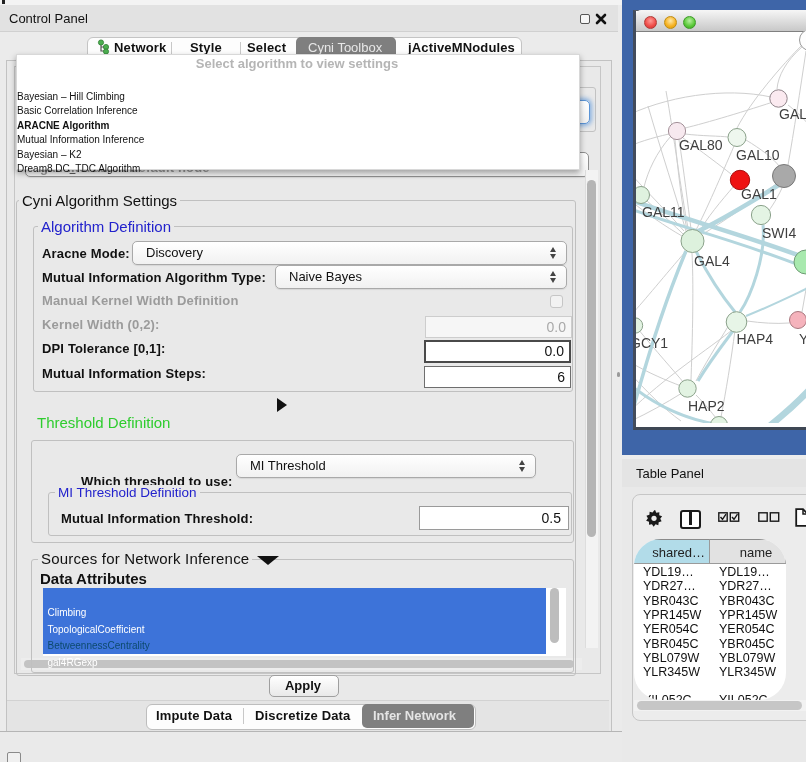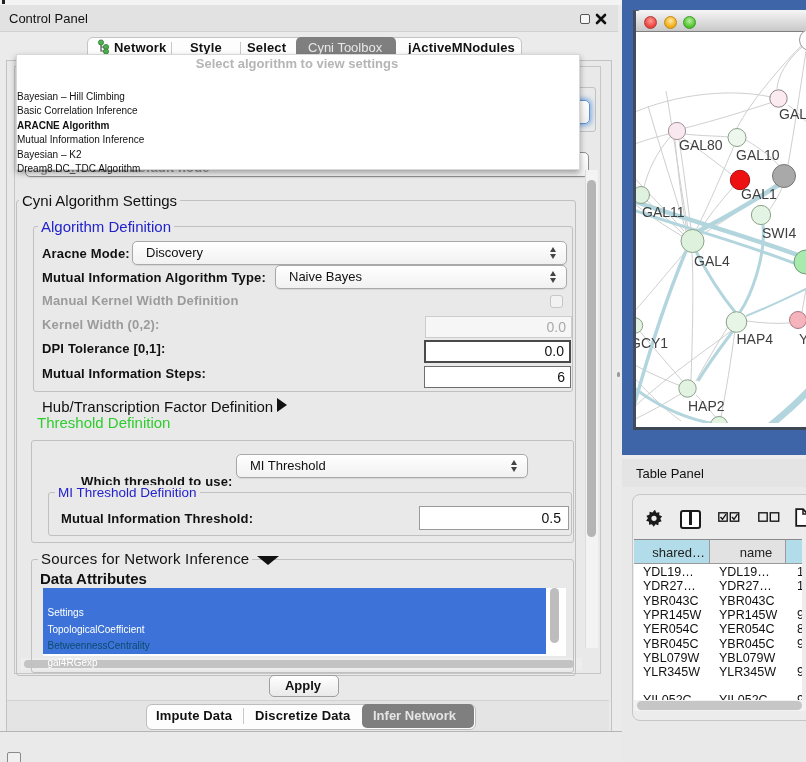--- a/index.html
+++ b/index.html
@@ -89,46 +89,45 @@
   </div>
   <div class="abs glbl" style="left:42px;top:292.5px;">Manual Kernel Width Definition</div>
   <div class="abs" style="left:550px;top:295px;width:11px;height:11px;border:1px solid #c6c6c6;border-radius:3px;background:#f2f2f2;"></div>
   <div class="abs glbl" style="left:42px;top:316.5px;">Kernel Width (0,2):</div>
   <div class="fld" style="left:425px;top:316px;width:140px;height:18px;border:1px solid #cdcdcd;background:#f6f6f6;color:#a9a9a9;padding:2px 5px 0 0;">0.0</div>
   <div class="abs blbl" style="left:42px;top:340.5px;">DPI Tolerance [0,1]:</div>
   <div class="fld" style="left:424px;top:340px;width:138px;height:18px;border:2px solid #4a4a4a;padding:1px 5px 0 0;">0.0</div>
   <div class="abs blbl" style="left:42px;top:365.5px;">Mutual Information Steps:</div>
   <div class="fld" style="left:424px;top:366px;width:140px;height:18px;border:1px solid #6e6e6e;padding:2px 5px 0 0;">6</div>
 
-  <div class="abs t15" style="left:42px;top:398px;color:#111;">Hub/Transcription Factor Definition</div>
   <div class="abs" style="left:277px;top:398px;width:0;height:0;border-top:7px solid transparent;border-bottom:7px solid transparent;border-left:10px solid #111;"></div>
 
   <div class="group" style="left:31px;top:440px;width:541px;height:101px;"></div>
   <div class="abs gtitle" style="left:34px;top:415px;color:#2ecc2e;">Threshold Definition</div>
   <div class="abs blbl" style="left:81px;top:459px;margin-top:15px;">Which threshold to use:</div>
-  <div class="combo" style="left:236px;top:454px;width:290px;height:22px;">
+  <div class="combo" style="left:236px;top:454px;width:290px;height:22px;padding-left:8px;">
     <div class="ct">MI Threshold</div>
     <div class="steppers" style="right:8px;top:5px;">
         <div class="up"></div>
         <div class="dn"></div>
       </div>
   </div>
 
   <div class="group" style="left:48px;top:492px;width:522px;height:42px;"></div>
   <div class="abs gtitle" style="left:55px;top:485px;color:#2222cc;font-size:13.5px;">MI Threshold Definition</div>
   <div class="abs blbl" style="left:61px;top:511px;">Mutual Information Threshold:</div>
   <div class="fld" style="left:419px;top:506px;width:141px;height:19px;border:1px solid #9a9a9a;padding:3px 7px 0 0;">0.5</div>
 
   <div class="group" style="left:31px;top:559px;width:541px;height:112px;"></div>
   <div class="abs gtitle" style="left:38px;top:551px;color:#111;letter-spacing:0.2px;">Sources for Network Inference</div>
   <div class="abs" style="left:257px;top:556px;width:0;height:0;border-left:11px solid transparent;border-right:11px solid transparent;border-top:9.5px solid #111;"></div>
   <div class="abs t15" style="left:40px;top:570px;font-weight:bold;color:#111;">Data Attributes</div>
   <div class="abs" style="left:43px;top:588px;width:523px;height:68px;background:#fff;"></div>
   <div class="abs" style="left:43px;top:588px;width:503px;height:66px;background:#3d73d9;"></div>
-  <div class="abs item" style="left:47.5px;top:589px;color:#fff;">Settings</div>
+  <div class="abs item" style="left:47.5px;top:589px;color:#fff;">Climbing</div>
   <div class="abs item" style="left:47.5px;top:605.5px;color:#fff;">TopologicalCoefficient</div>
   <div class="abs item" style="left:47.5px;top:622px;color:#0c4a6e;">BetweennessCentrality</div>
   <div class="abs item" style="left:47.5px;top:638.5px;color:#fff;">gal4RGexp</div>
   <div class="abs" style="left:550px;top:588px;width:9px;height:55px;background:#bdbdbd;border-radius:5px;"></div>
 
   <div class="abs" style="left:7px;top:700px;width:602px;height:31px;background:#e4e4e4;border-top:1px solid #d2d2d2;"></div>
 
   <div class="abs" style="left:269px;top:675px;width:68px;height:20px;background:linear-gradient(#ffffff,#e9e9e9);border:1px solid #9f9f9f;border-radius:5px;"></div>
   <div class="abs" style="left:269px;top:678px;width:68px;text-align:center;font-size:13px;font-weight:bold;color:#111;">Apply</div>
 
@@ -265,21 +264,21 @@
   </svg>
   <svg class="abs" style="left:758px;top:512px;" width="22" height="11" viewBox="0 0 22 11">
     <rect x="0.8" y="0.8" width="8.4" height="8.4" fill="none" stroke="#1a1a1a" stroke-width="1.4"></rect>
     <rect x="12.3" y="0.8" width="8.4" height="8.4" fill="none" stroke="#1a1a1a" stroke-width="1.4"></rect>
   </svg>
   <svg class="abs" style="left:795px;top:508px;" width="14" height="19" viewBox="0 0 14 19">
     <path d="M1.2 1.2 L8 1.2 L12.8 6 L12.8 17.8 L1.2 17.8 Z" fill="#fff" stroke="#1a1a1a" stroke-width="1.8"></path>
     <path d="M8 1.2 L8 6 L12.8 6" fill="none" stroke="#1a1a1a" stroke-width="1.5"></path>
   </svg>
 
-  <div class="abs" style="left:634px;top:539px;width:168px;height:161px;background:#fff;overflow:hidden;">
+  <div class="abs" style="left:634px;top:539px;width:152px;height:161px;background:#fff;overflow:hidden;border-radius:27px;">
     <div class="abs" style="left:0;top:0;width:75.3px;height:22.5px;background:#b2dce9;border-top:1px solid #8a8a8a;border-bottom:1px solid #9a9a9a;border-right:1px solid #9a9a9a;"></div>
     <div class="abs" style="left:76.3px;top:0;width:74.5px;height:22.5px;background:#e2e2e2;border-top:1px solid #8a8a8a;border-bottom:1px solid #9a9a9a;border-right:1px solid #9a9a9a;"></div>
     <div class="abs" style="left:151.8px;top:0;width:21px;height:22.5px;background:#b2dce9;border-top:1px solid #8a8a8a;border-bottom:1px solid #9a9a9a;"></div>
     <div class="abs" style="left:0;top:5.5px;width:71px;text-align:right;font-size:13px;color:#222;">shared…</div>
     <div class="abs" style="left:76.3px;top:5.5px;width:62px;text-align:right;font-size:13px;color:#222;">name</div>
     <div class="abs" style="left:168px;top:5.5px;font-size:13px;color:#222;">A</div>
     <div class="abs" style="left:9px;top:26px;font-size:12.5px;color:#111;line-height:14.35px;">YDL19…<br>YDR27…<br>YBR043C<br>YPR145W<br>YER054C<br>YBR045C<br>YBL079W<br>YLR345W</div>
     <div class="abs" style="left:85px;top:26px;font-size:12.5px;color:#111;line-height:14.35px;">YDL19…<br>YDR27…<br>YBR043C<br>YPR145W<br>YER054C<br>YBR045C<br>YBL079W<br>YLR345W</div>
     <div class="abs" style="left:163px;top:26px;font-size:12.5px;color:#111;line-height:14.35px;">13<br>12<br>&nbsp;<br>9.<br>8.<br>9.<br>&nbsp;<br>9.</div>
     <div class="abs" style="left:9px;top:154px;font-size:12.5px;color:#111;">YIL052C</div>

